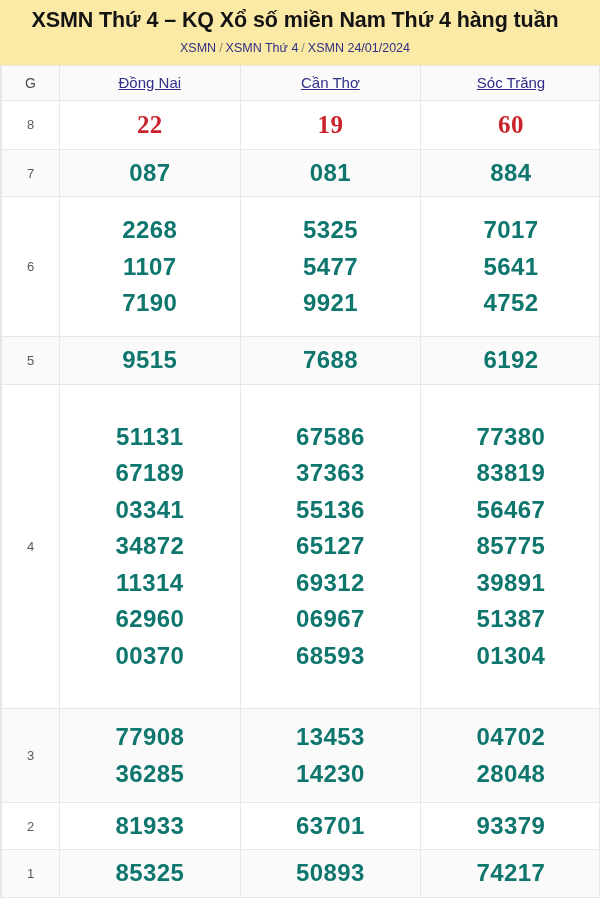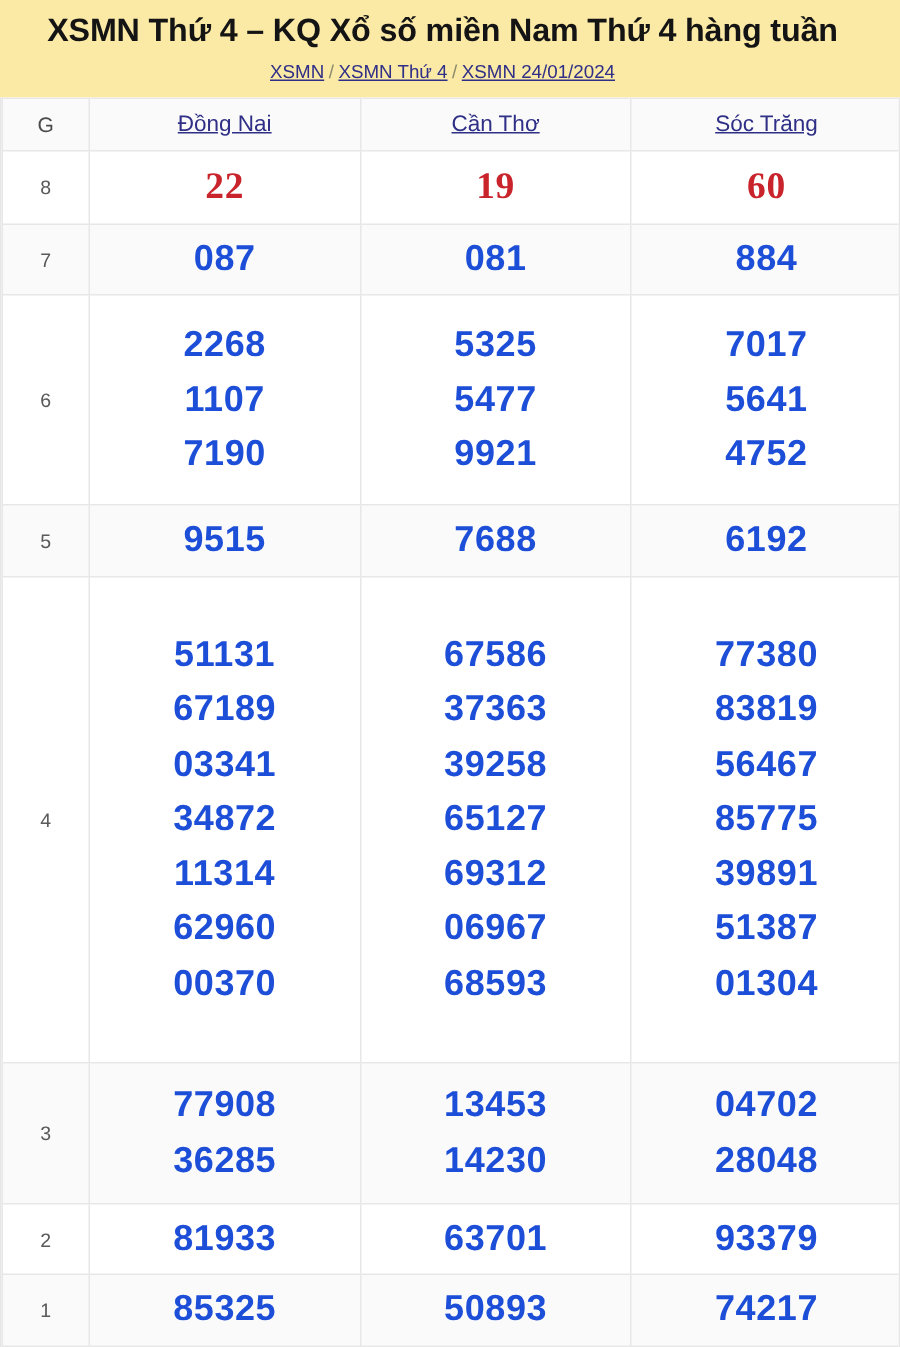--- a/index.html
+++ b/index.html
@@ -41,21 +41,20 @@
   }
   .breadcrumb {
     margin-top: 6px;
     text-align: center;
     font-size: 12.5px;
     color: #3b3b8f;
     line-height: 1.2;
   }
   .breadcrumb a {
     color: #2f2f87;
-    text-decoration: underline;
     cursor: pointer;
   }
   .breadcrumb .sep {
     color: #8a8a6a;
     padding: 0 3px;
     text-decoration: none;
   }
 
   
   .table-wrap {
@@ -103,21 +102,21 @@
   tr.plain td { background: #ffffff; }
 
   td.g-cell {
     font-size: 13px;
     color: #5a5a5a;
     font-weight: normal;
   }
   td.num-cell {
     font-size: 24px;
     font-weight: bold;
-    color: #1d4ed8;
+    color: #0f766e;
     letter-spacing: 0.4px;
     line-height: 1.52;
   }
   td.num-cell .n { display: block; }
 
   td.num-cell.red,
   tr.row-db td.num-cell {
     color: #c9242c;
     font-family: Liberation Serif, serif;
   }
@@ -219,21 +218,21 @@
               <span class="n">67189</span>
               <span class="n">03341</span>
               <span class="n">34872</span>
               <span class="n">11314</span>
               <span class="n">62960</span>
               <span class="n">00370</span>
             </td>
             <td class="num-cell">
               <span class="n">67586</span>
               <span class="n">37363</span>
-              <span class="n">39258</span>
+              <span class="n">55136</span>
               <span class="n">65127</span>
               <span class="n">69312</span>
               <span class="n">06967</span>
               <span class="n">68593</span>
             </td>
             <td class="num-cell">
               <span class="n">77380</span>
               <span class="n">83819</span>
               <span class="n">56467</span>
               <span class="n">85775</span>

